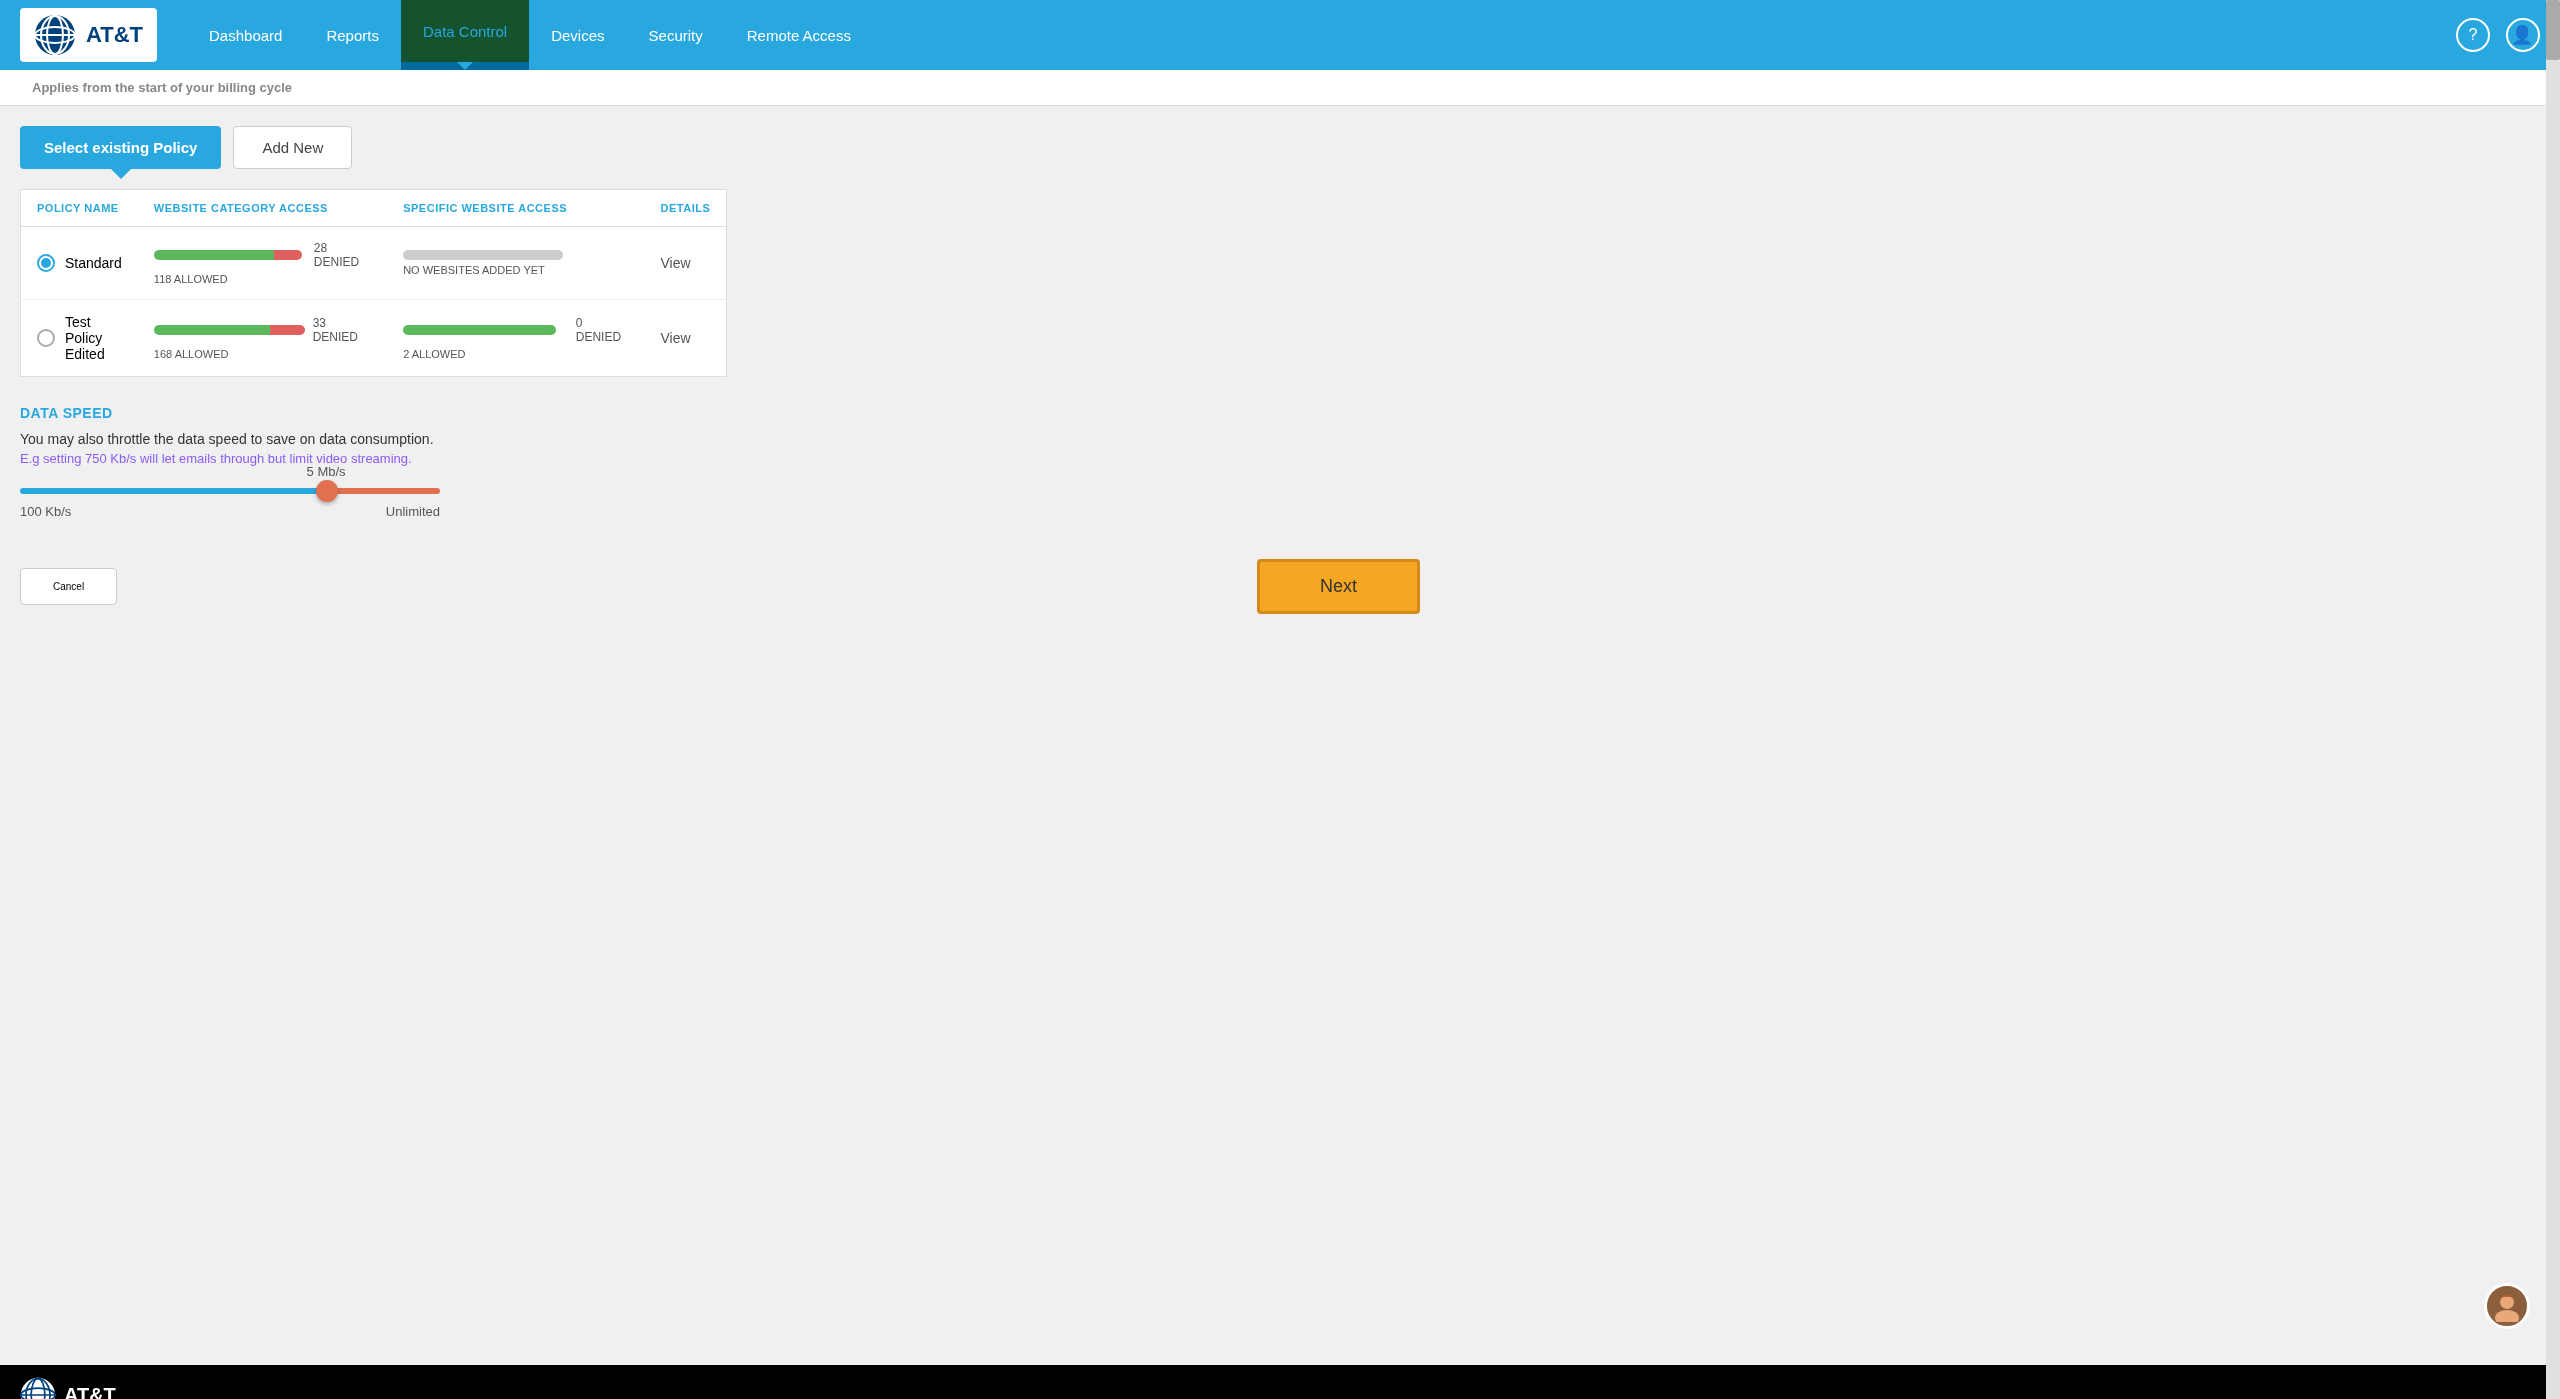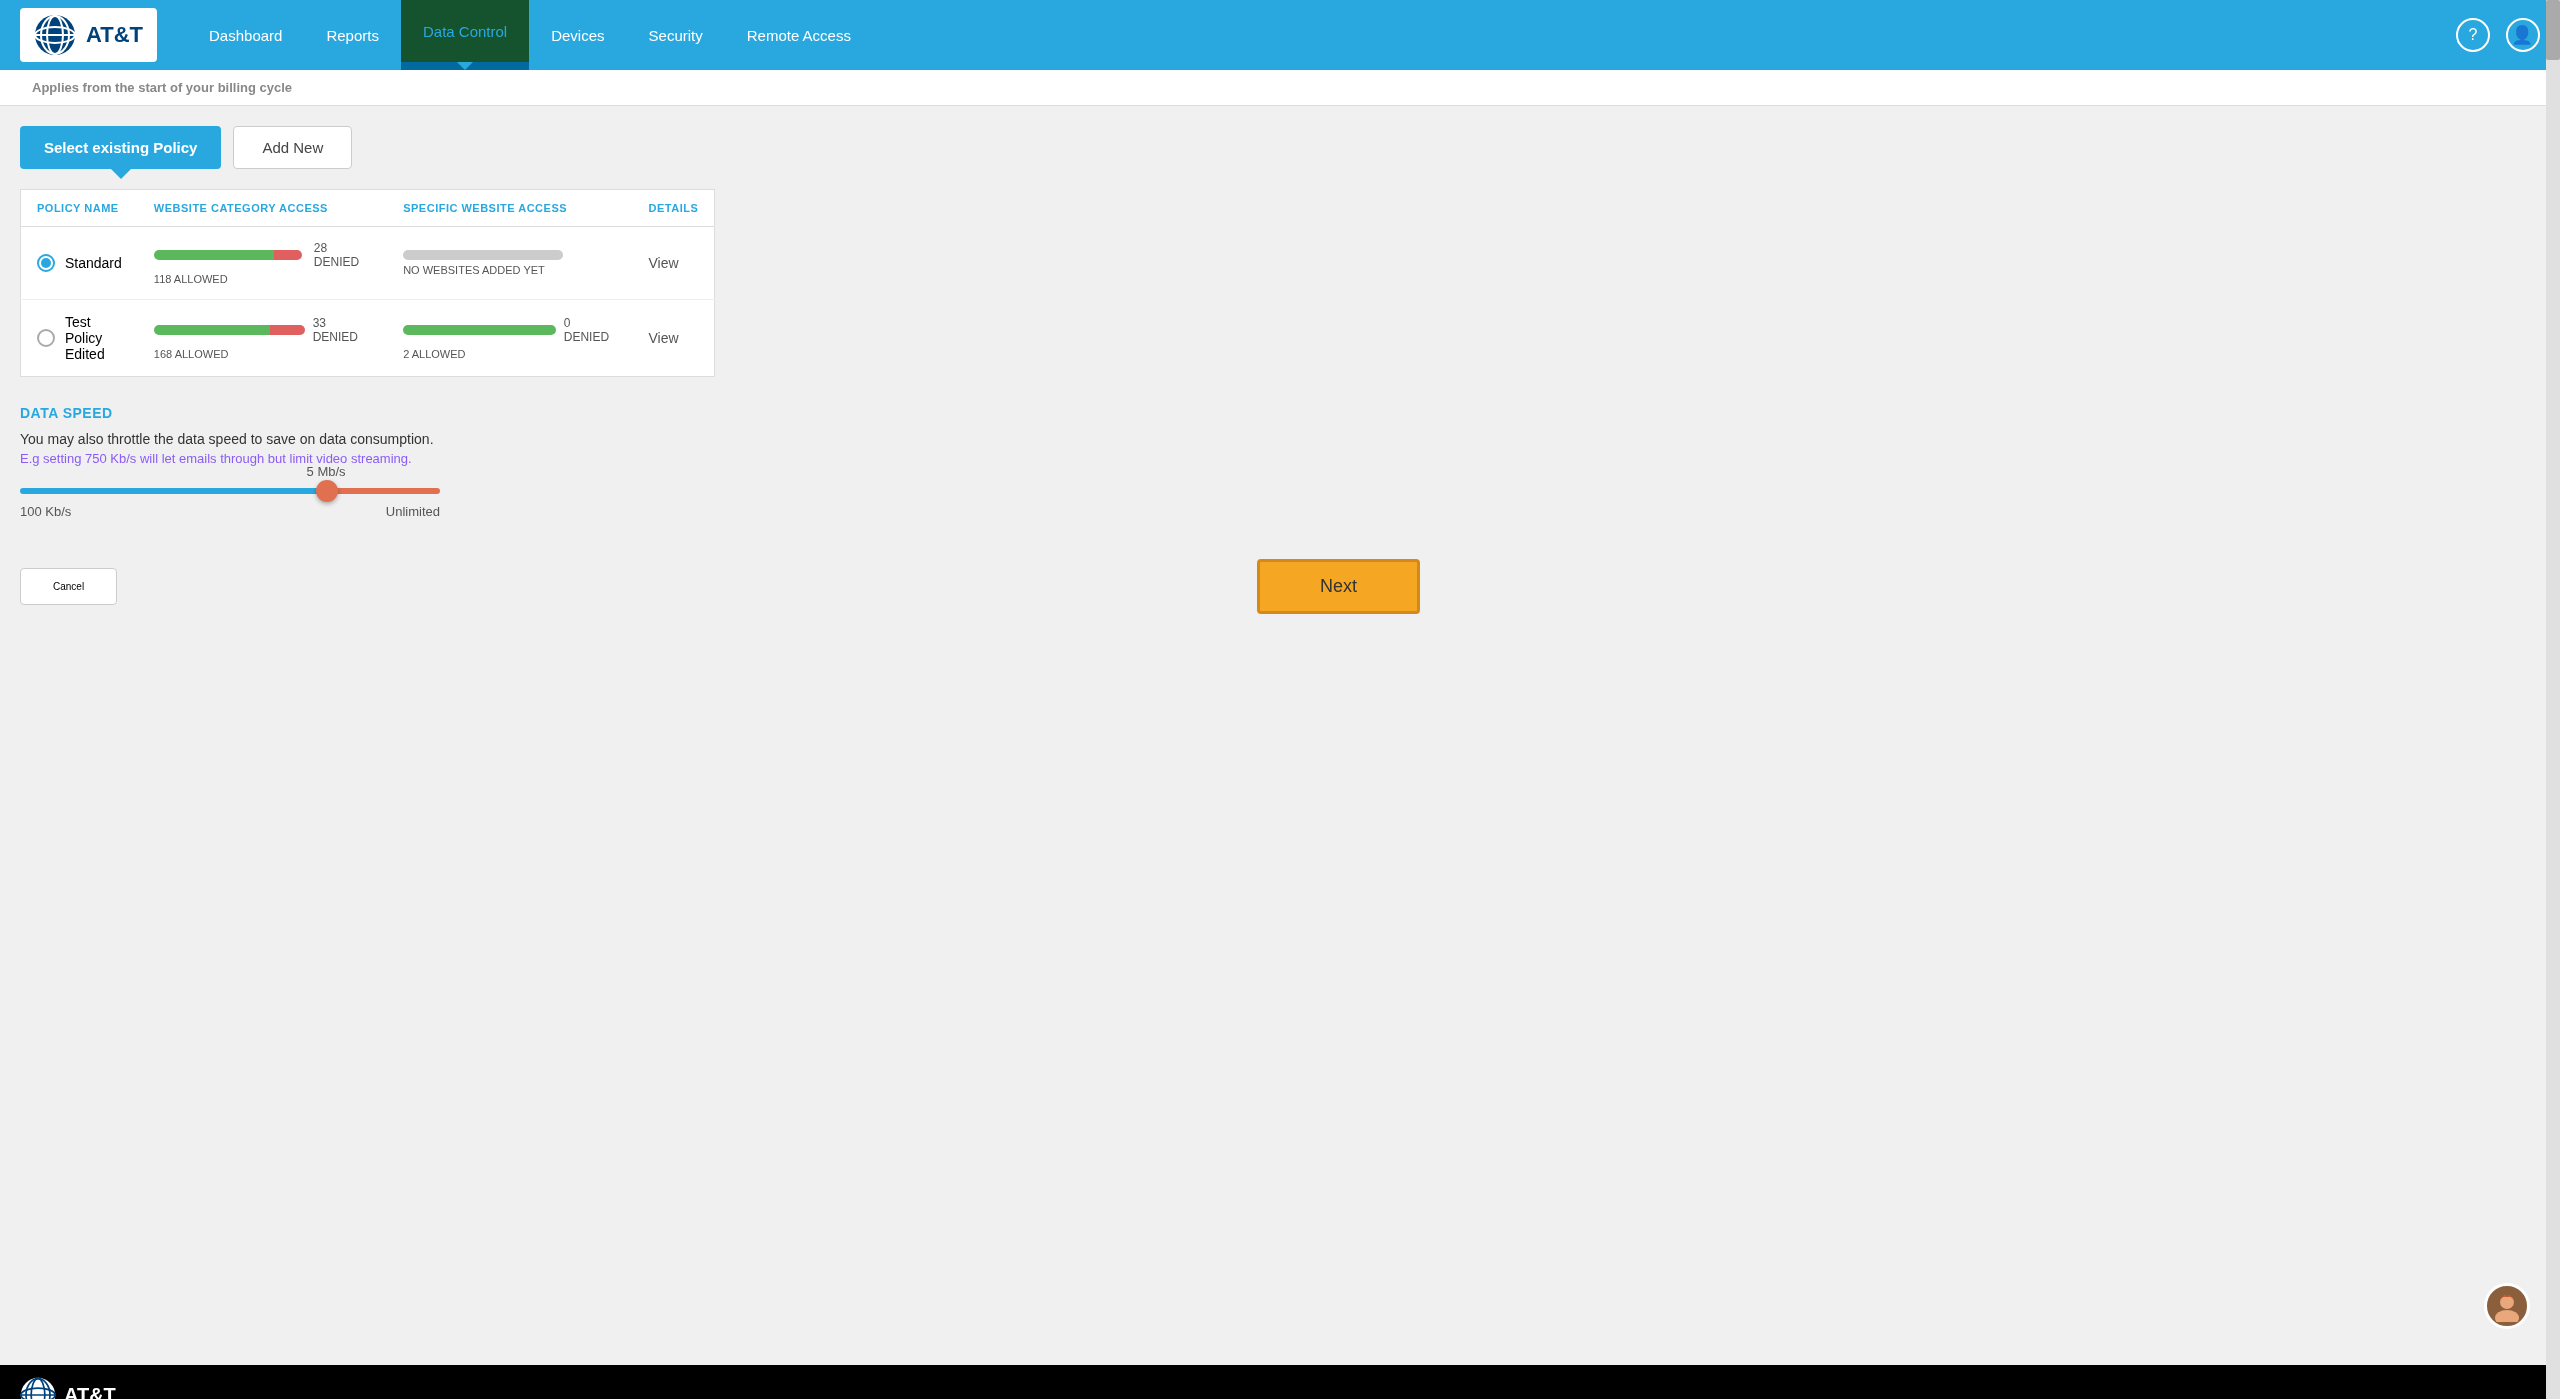--- a/index.html
+++ b/index.html
@@ -494,21 +494,21 @@
               </div>
               <span style="font-size:12px;color:#555;">33 DENIED</span>
             </div>
             <div class="bar-labels">
               <span>168 ALLOWED</span>
             </div>
           </div>
         </td>
         <td>
           <div class="bar-container">
-            <div style="display:flex;align-items:center;gap:8px;">
+            <div style="display:flex;align-items:center;gap:20px;">
               <div class="bar-track">
                 <div class="bar-green" style="width:100%;"></div>
               </div>
               <span style="font-size:12px;color:#555;">0 DENIED</span>
             </div>
             <div class="bar-labels">
               <span>2 ALLOWED</span>
             </div>
           </div>
         </td>

